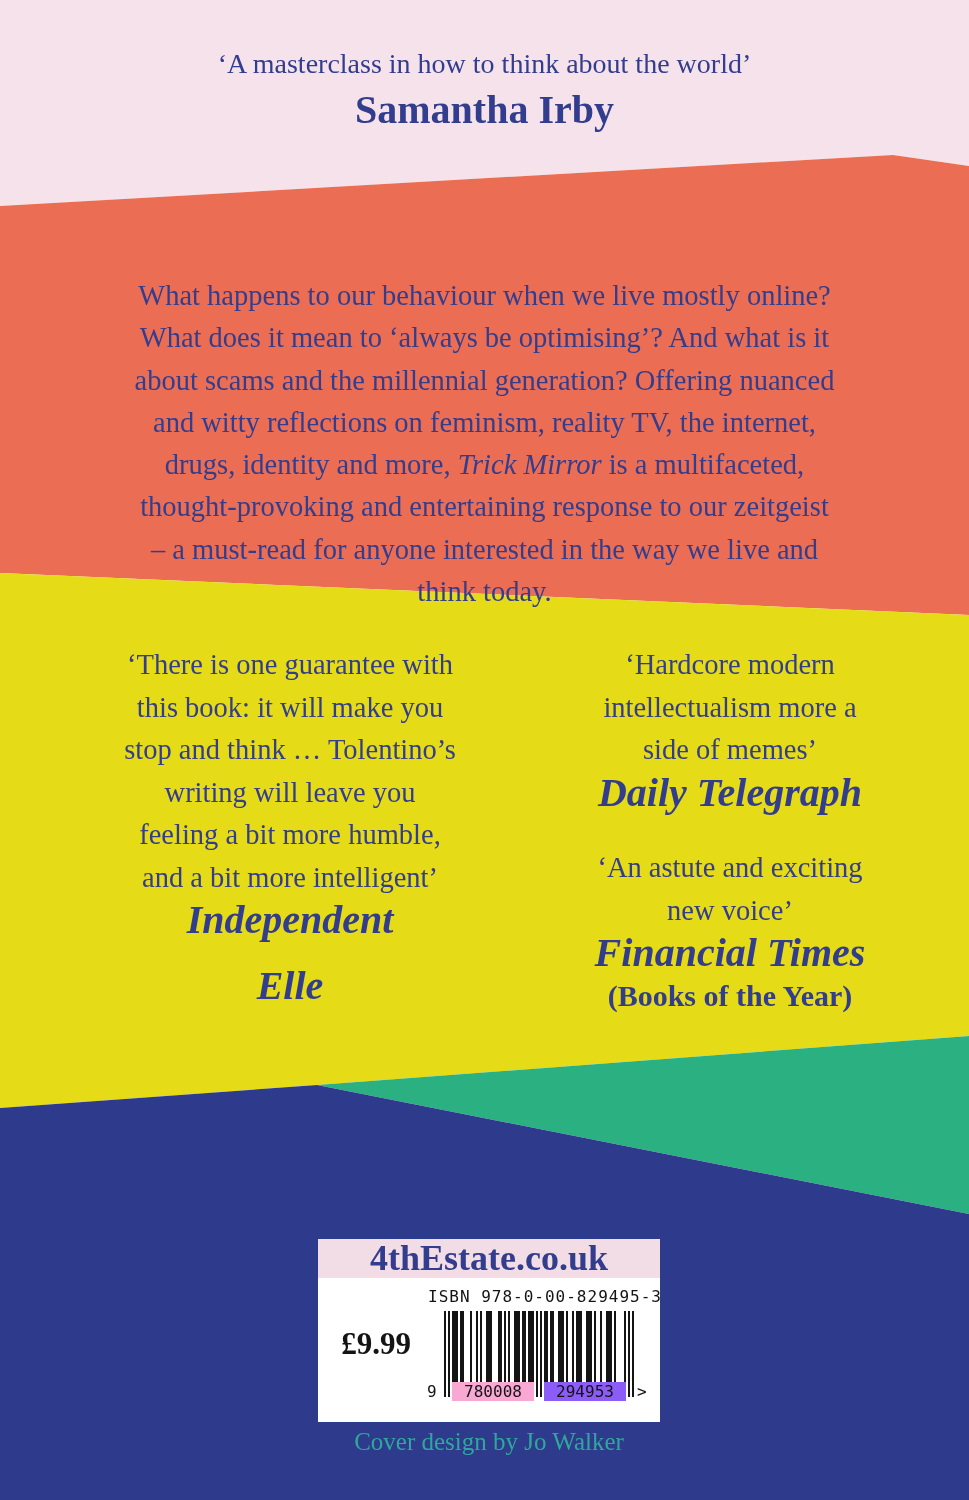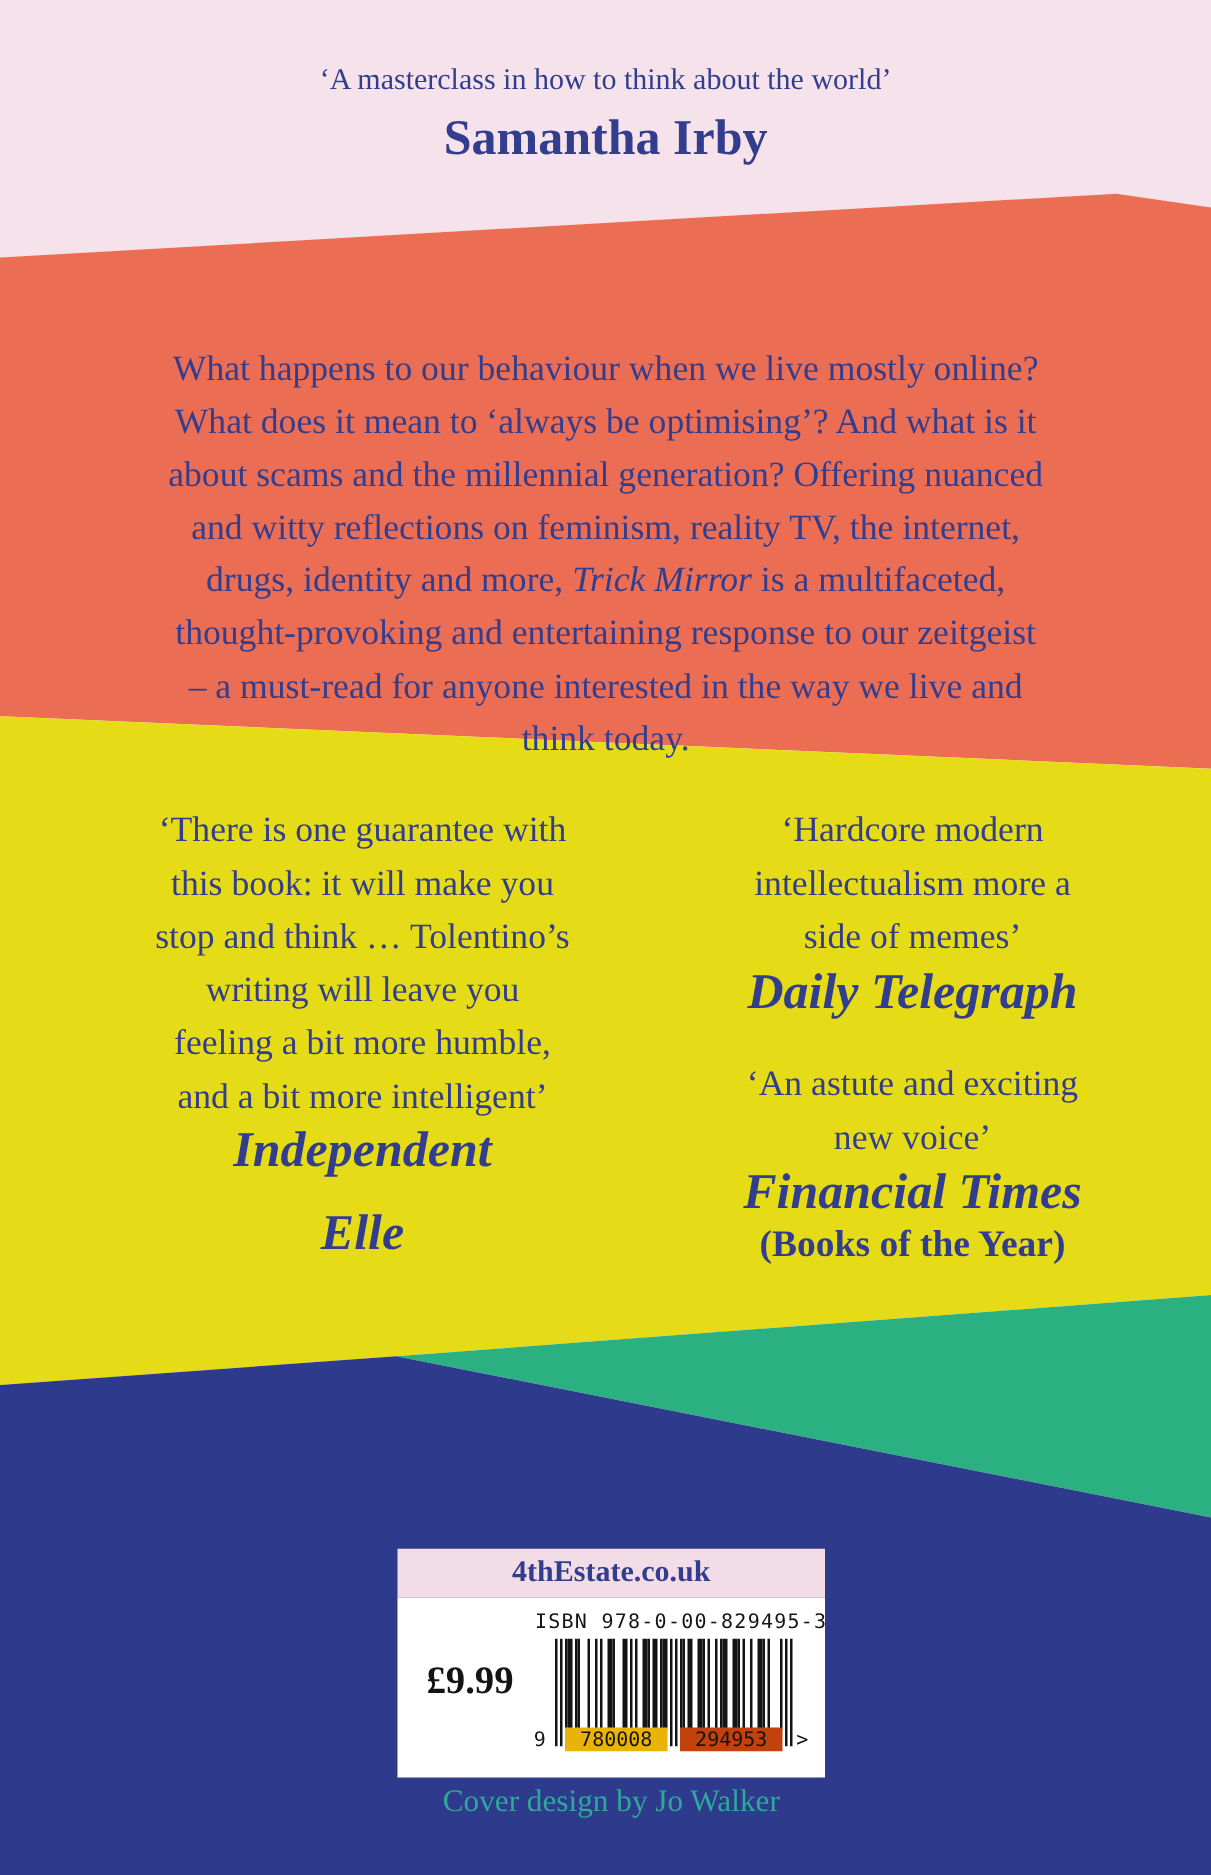--- a/index.html
+++ b/index.html
@@ -9,21 +9,21 @@
     overflow:hidden;
     font-family:"Liberation Serif","DejaVu Serif",serif;
   }
   .bg-svg{position:absolute;inset:0;display:block;}
 
   
   .top-quote{
     position:absolute;top:42px;left:0;width:100%;
     text-align:center;color:#333D8D;
   }
-  .top-quote-line{font-size:24px;line-height:44px;}
+  .top-quote-line{font-size:28px;line-height:44px;}
   .top-author{font-size:40px;line-height:48px;font-weight:bold;}
 
   
   .blurb{
     position:absolute;top:231px;left:0;width:100%;
     text-align:center;color:#333D8D;
     font-size:28.5px;line-height:42.3px;margin-top:44px;
   }
   .blurb .it{font-style:italic;}
 
@@ -35,21 +35,21 @@
   .q-source{font-size:40px;font-weight:bold;font-style:italic;line-height:42.5px;}
   .q-source-note{font-size:30px;font-weight:bold;font-style:normal;line-height:42.5px;}
   .q-gap-left{margin-top:23px;}
   .q-gap-right{margin-top:33px;}
 
   
   .info-box{position:absolute;left:318px;top:1239px;width:342px;}
   .info-strip{
     height:39px;background:#F2DCE6;
     text-align:center;color:#333D8D;
-    font-size:24px;line-height:39px;font-weight:bold;
+    font-size:36px;line-height:39px;font-weight:bold;
   }
   .info-white{position:relative;height:144px;background:#FFFFFF;}
   .price{
     position:absolute;left:12px;top:48px;width:92px;
     text-align:center;color:#141414;
     font-size:31px;font-weight:bold;
   }
   .barcode-block{position:absolute;right:10px;top:9px;width:222px;}
   .isbn-line{
     text-align:center;color:#141414;
@@ -61,22 +61,22 @@
   .bcm{flex:0 0 2px;width:2px;height:72px;}
   .bcm.on{background:#141414;}
   .bcm.tall{height:86px;}
   .bc-digits{
     position:absolute;top:71px;left:0;width:100%;height:21px;
     font-family:"DejaVu Sans Mono","Liberation Mono",monospace;
     font-size:16px;color:#141414;
   }
   .bc-digits span{position:absolute;top:0;}
   .bc-d-lead{left:-17px;}
-  .bc-d-g1{left:8px;width:82px;text-align:center;background:#eab308;}
-  .bc-d-g2{left:100px;width:82px;text-align:center;background:#c2410c;}
+  .bc-d-g1{left:8px;width:82px;text-align:center;background:#f9a8d4;}
+  .bc-d-g2{left:100px;width:82px;text-align:center;background:#8b5cf6;}
   .bc-d-arrow{left:193px;}
 
   .credit{
     position:absolute;left:318px;top:1428px;width:342px;
     text-align:center;color:#2FA89B;font-size:25px;
   }
 </style>
 </head>
 <body>
 

